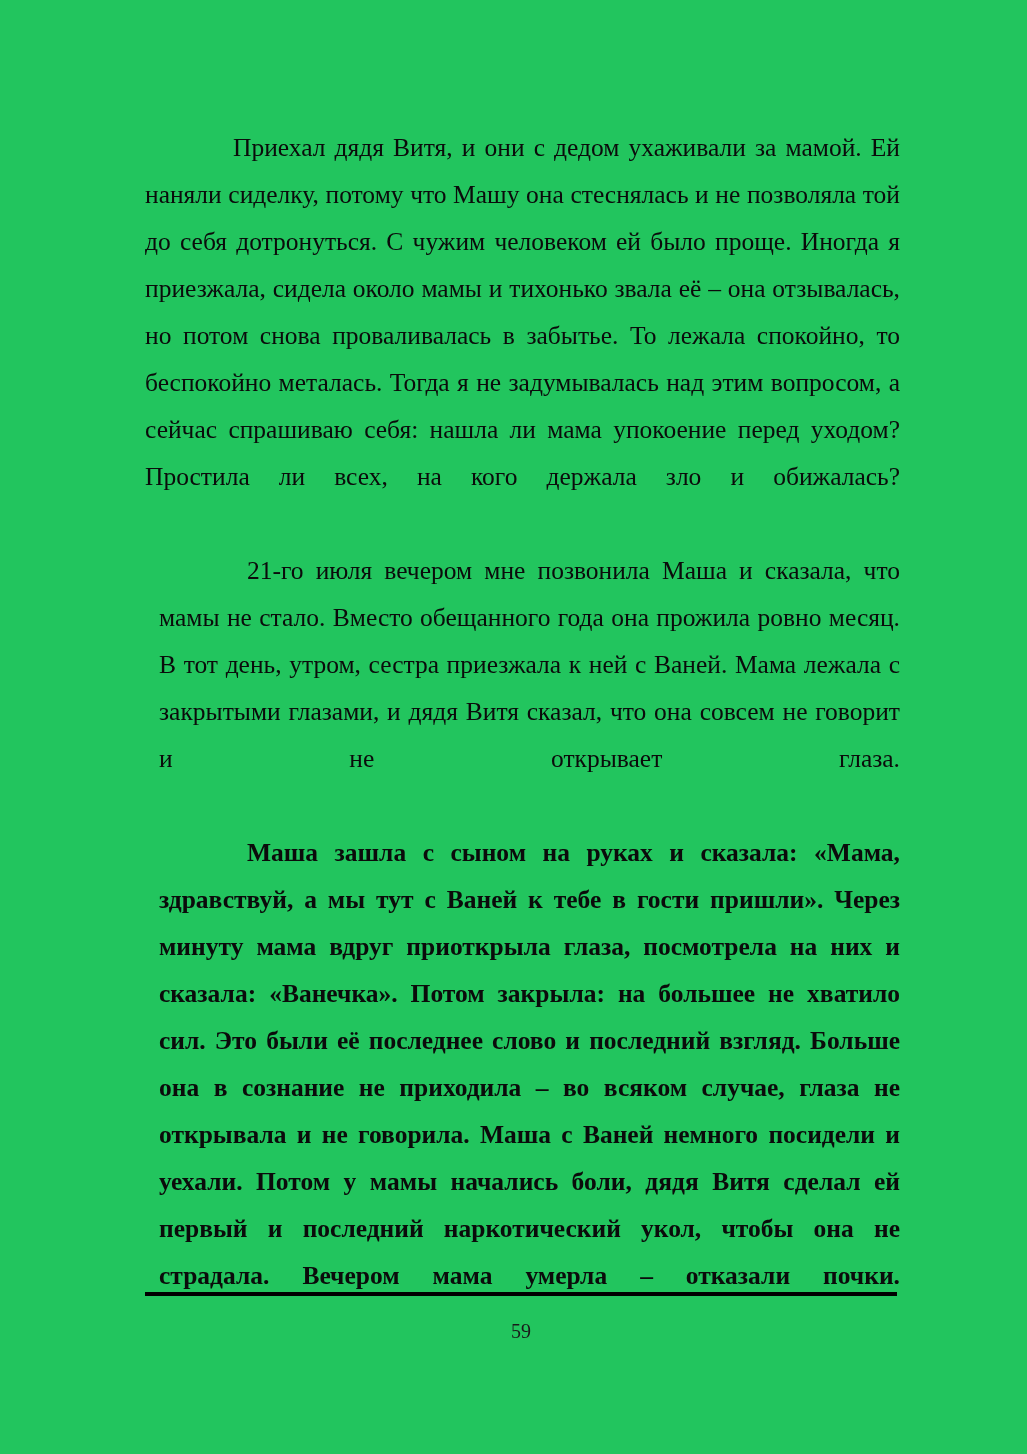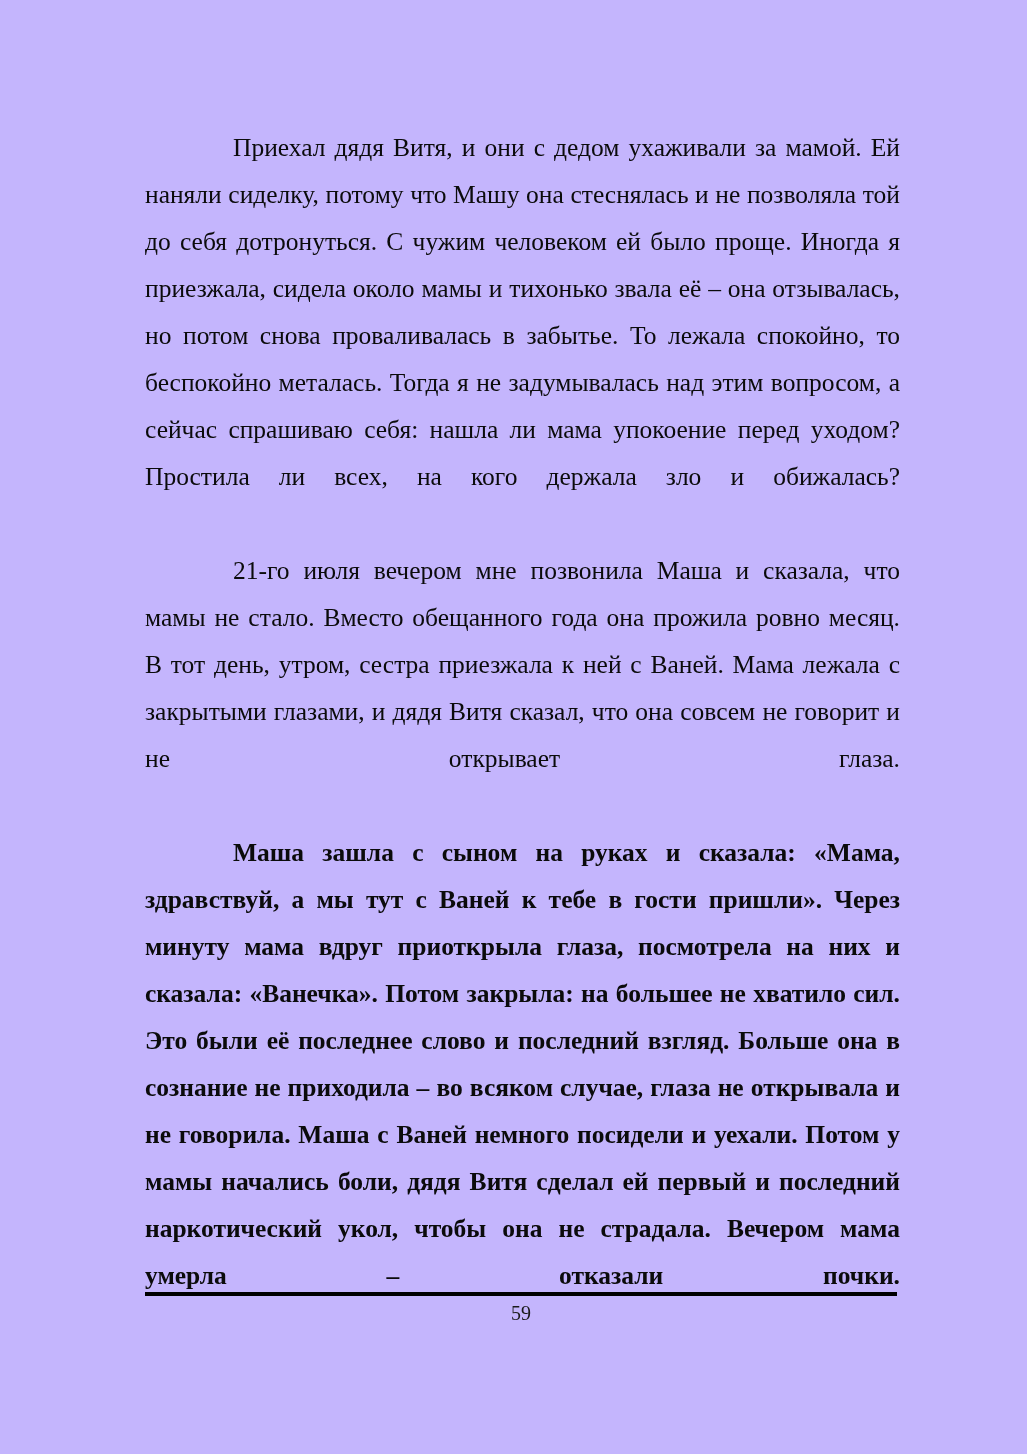--- a/index.html
+++ b/index.html
@@ -5,21 +5,21 @@
 <style>
   html, body {
     margin: 0;
     padding: 0;
     background: #ffffff;
   }
   .page {
     position: relative;
     width: 1027px;
     height: 1454px;
-    background: #c4b5fd;
+    background: #22c55e;
     margin: 0 auto;
     overflow: hidden;
     font-family: "Liberation Serif", "DejaVu Serif", serif;
     color: #0b0b0b;
   }
   .content {
     position: absolute;
     left: 145px;
     top: 124px;
     width: 755px;
@@ -30,20 +30,21 @@
     text-justify: inter-word;
     font-size: 25.5px;
     line-height: 47px;
     text-indent: 88px;
     hyphens: none;
     -webkit-hyphens: none;
     word-spacing: 0.2px;
   }
   .para + .para {
     margin-top: 0;
+    margin-left: 14px;
   }
   .para:last-child {
     text-align: justify;
     font-weight: bold;
   }
   
   .para::after {
     content: "";
     display: inline-block;
     width: 100%;
@@ -56,21 +57,21 @@
   }
   .footer-rule {
     width: 100%;
     height: 4px;
     background: #000000;
     border: 0;
     margin: 0;
   }
   .page-number {
     margin: 0;
-    padding-top: 5px;
+    padding-top: 23px;
     text-align: center;
     font-size: 20px;
     line-height: 24px;
     color: #1a1a1a;
     font-family: "Liberation Serif", "DejaVu Serif", serif;
   }
 </style>
 </head>
 <body>
 

